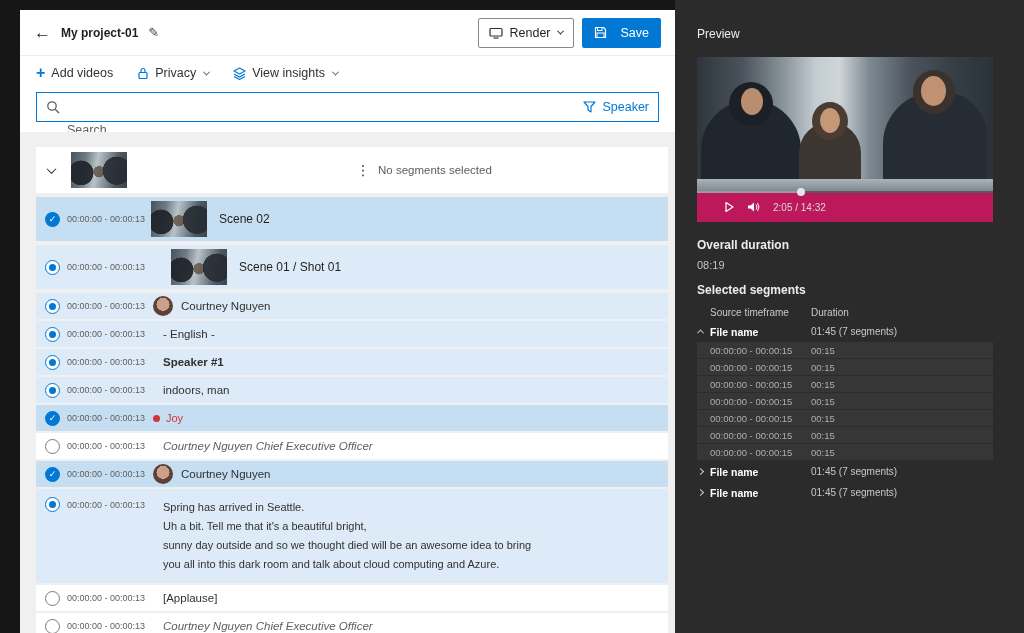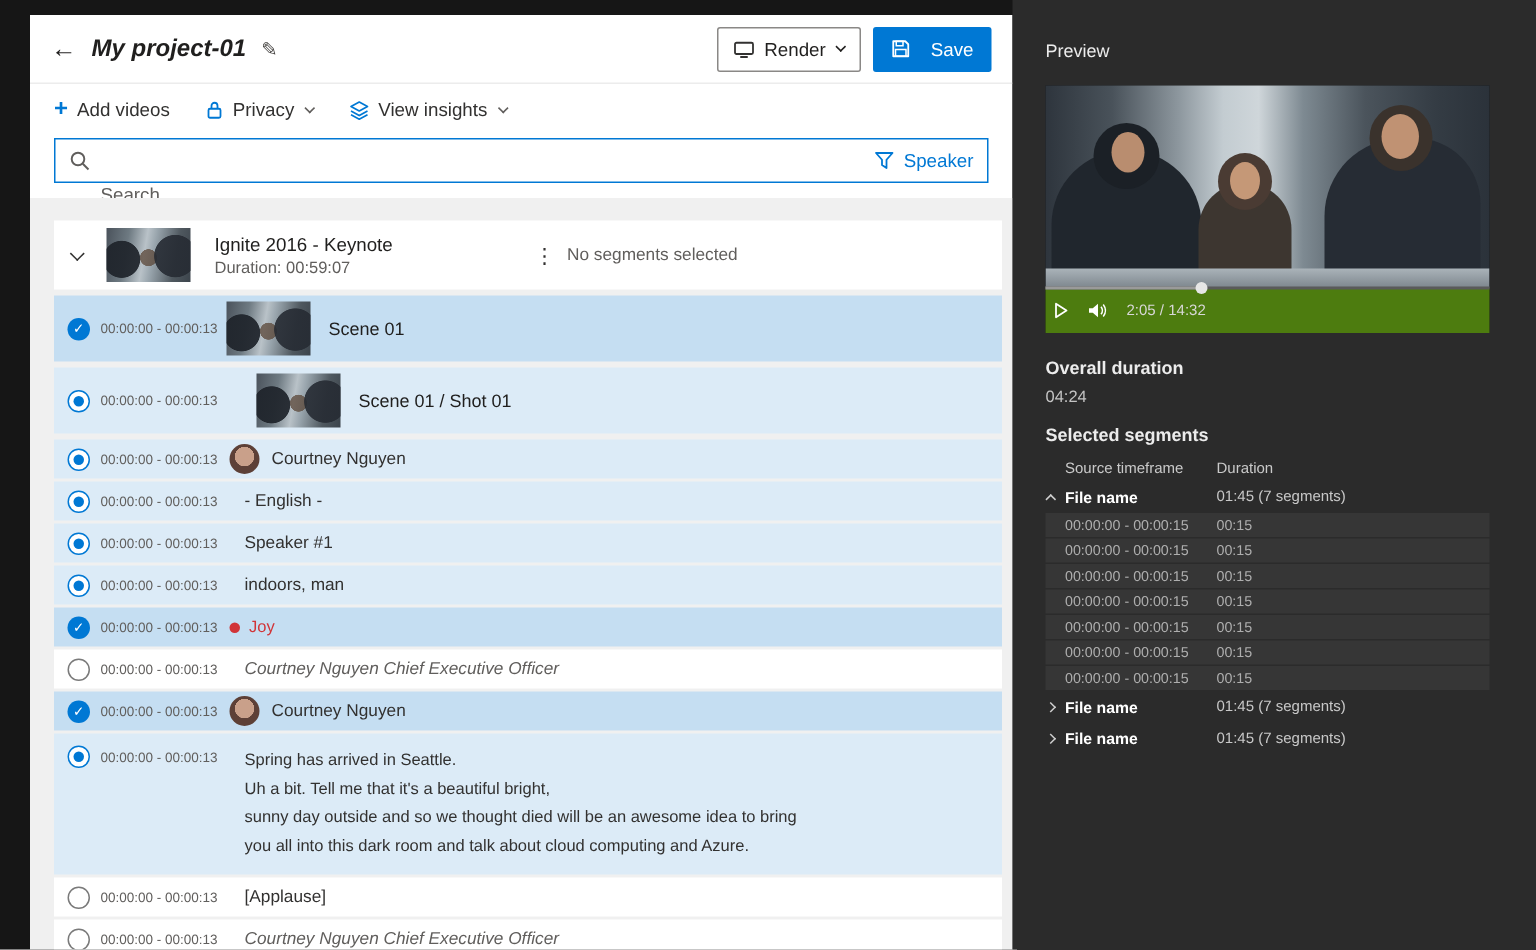--- a/index.html
+++ b/index.html
@@ -3,21 +3,21 @@
 <meta charset="utf-8">
 <style>
   * { box-sizing: border-box; margin: 0; padding: 0; }
   html,body { width:1024px; height:633px; overflow:hidden; }
   body { background:#161616; font-family:"Liberation Sans", sans-serif; position:relative; }
 
   
   .left-panel { position:absolute; left:20px; top:10px; width:655px; height:623px; background:#fff; display:flex; flex-direction:column; }
   .panel-header { height:46px; flex:0 0 auto; display:flex; align-items:center; gap:10px; padding:0 14px; border-bottom:1px solid #ececec; }
   .back { font-size:17px; color:#201f1e; cursor:pointer; }
-  .title { font-size:16px; font-weight:700; color:#201f1e;font-style:italic; }
+  .title { font-size:12px; font-weight:700; color:#201f1e; }
   .edit { font-size:13px; color:#484644; cursor:pointer; }
   .actions { margin-left:auto; display:flex; gap:8px; align-items:center; }
   .btn-render { display:flex; align-items:center; gap:7px; height:30px; padding:12px 10px; background:#fff; border:1px solid #8a8886; border-radius:2px; font-size:12.5px; color:#201f1e; font-family:inherit; cursor:pointer; }
   .btn-save { display:flex; align-items:center; gap:14px; height:30px; padding:0 12px; background:#0078d4; border:none; border-radius:2px; font-size:12.5px; color:#fff; font-family:inherit; cursor:pointer; }
 
   .chev { display:inline-block; width:5px; height:5px; border-right:1.4px solid currentColor; border-bottom:1.4px solid currentColor; }
   .chev.down { transform:rotate(45deg) translate(-1px,-1px); }
   .chev.up { transform:rotate(-135deg) translate(-1px,-1px); }
   .chev.right { transform:rotate(-45deg); }
 
@@ -60,21 +60,21 @@
       radial-gradient(circle at 18% 58%, rgba(30,35,42,.92) 0 24%, rgba(0,0,0,0) 25%),
       radial-gradient(circle at 82% 52%, rgba(38,43,51,.9) 0 28%, rgba(0,0,0,0) 29%),
       radial-gradient(circle at 50% 55%, rgba(90,70,55,.75) 0 16%, rgba(0,0,0,0) 17%),
       linear-gradient(100deg,#4a525b 0%,#6e7a82 25%,#b9c2c8 45%,#99a5ad 55%,#4f585f 80%,#3c444c 100%);
   }
   .type-scene { height:44px; margin-bottom:4px; }
   .type-shot { height:44px; margin-bottom:4px; }
   .type-shot .thumb { margin-left:20px; }
   .label { margin-left:12px; font-size:11.5px; color:#323130; }
   .type-scene .label, .type-shot .label { font-size:12px; color:#201f1e; }
-  .label.bold { font-weight:400; }
+  .label.bold { font-weight:700; }
   .label.italic { font-style:italic; color:#605e5c; }
   .label.emo { font-weight:400; font-size:11px; }
   .avatar { width:20px; height:20px; border-radius:50%; flex:0 0 auto; margin-left:2px;
     background: radial-gradient(circle at 50% 42%, #c9a08a 0 42%, #5d4037 43% 100%); }
   .avatar + .label { margin-left:8px; }
   .emo-dot { width:7px; height:7px; border-radius:50%; margin-left:2px; flex:0 0 auto; }
   .emo-dot + .label { margin-left:6px; }
   .type-transcript { align-items:flex-start; }
   .type-transcript .chk { margin-top:8px; }
   .type-transcript .time { margin-top:11px; }
@@ -90,21 +90,21 @@
   .p1 { left:4px; width:100px; height:92px; background:#20262d; border-radius:50px 50px 0 0; }
   .p1::before { content:''; position:absolute; top:-18px; left:28px; width:44px; height:44px; border-radius:50%; background:#1b2026; }
   .p1::after { content:''; position:absolute; top:-12px; left:40px; width:22px; height:27px; border-radius:50%; background:#b98d6f; }
   .p2 { left:102px; width:62px; height:70px; background:#3d3630; border-radius:31px 31px 0 0; }
   .p2::before { content:''; position:absolute; top:-20px; left:13px; width:36px; height:38px; border-radius:50%; background:#4a3b33; }
   .p2::after { content:''; position:absolute; top:-14px; left:21px; width:20px; height:25px; border-radius:50%; background:#c59877; }
   .p3 { right:6px; width:104px; height:100px; background:#262c34; border-radius:52px 44px 0 0; }
   .p3::before { content:''; position:absolute; top:-22px; left:30px; width:42px; height:44px; border-radius:50%; background:#3a322c; }
   .p3::after { content:''; position:absolute; top:-16px; left:38px; width:25px; height:30px; border-radius:50%; background:#c09273; }
   .desk { position:absolute; left:0; right:0; bottom:0; height:13px; background:linear-gradient(#aab3b9,#7d868d); }
-  .player-bar { position:absolute; left:0; right:0; bottom:0; height:30px; background:#4d7c0f; display:flex; align-items:center; gap:12px; padding:0 4px; }
+  .player-bar { position:absolute; left:0; right:0; bottom:0; height:30px; background:#be185d; display:flex; align-items:center; gap:12px; padding:0 26px; }
   .timeline { position:absolute; left:0; right:0; top:-1px; height:2px; background:#5a5a5a; cursor:pointer; }
   .timeline .played { height:100%; background:#9a9a9a; }
   .timeline .handle { position:absolute; top:-3px; width:8px; height:8px; border-radius:50%; background:#e6e6e6; transform:translateX(-50%); cursor:pointer; }
   .ptime { font-size:10px; color:#d8d8d8; }
 
   .od-label { position:absolute; left:22px; top:238px; font-size:12px; font-weight:700; color:#ececec; }
   .od-value { position:absolute; left:22px; top:259px; font-size:11px; color:#c3c3c3; }
   .ss-label { position:absolute; left:22px; top:283px; font-size:12px; font-weight:700; color:#ececec; }
 
   .seg-table { position:absolute; left:22px; top:303px; width:296px; }
@@ -178,33 +178,29 @@
           <path d="M1 1 H12 L8 5.5 V11 L5 9 V5.5 Z" fill="none" stroke="#0078d4" stroke-width="1.2" stroke-linejoin="round"></path>
         </svg>
       <span>Speaker</span>
     </div>
   </div>
 
   <div class="list-area">
     <div class="row video-header">
       <span class="chev down vh-chev"></span>
       <span class="thumb vh-thumb"></span>
-      <div class="vh-text">
-        <div class="vh-title">Ignite 2016 - Keynote</div>
-        <div class="vh-dur">Duration: 00:59:07</div>
-      </div>
       <span class="ellipsis">⋮</span>
       <span class="no-seg">No segments selected</span>
     </div>
     <div>
         <div class="row sel-strong type-scene">
           <span class="chk checked">✓</span>
           <span class="time">00:00:00 - 00:00:13</span>
           <span class="thumb"></span>
-          <span class="label">Scene 01</span>
+          <span class="label">Scene 02</span>
         </div>
         <div class="row sel-light type-shot">
           <span class="chk radio"></span>
           <span class="time">00:00:00 - 00:00:13</span>
           <span class="thumb"></span>
           <span class="label">Scene 01 / Shot 01</span>
         </div>
         <div class="row sel-light type-face">
           <span class="chk radio"></span>
           <span class="time">00:00:00 - 00:00:13</span>
@@ -286,21 +282,21 @@
       <svg width="14" height="12" viewBox="0 0 14 12">
           <path d="M1 4.5 H3.5 L7 1.5 V10.5 L3.5 7.5 H1 Z" fill="#fff"></path>
           <path d="M9 3.5 Q11 6 9 8.5" stroke="#fff" stroke-width="1" fill="none"></path>
           <path d="M10.5 2 Q13.5 6 10.5 10" stroke="#fff" stroke-width="1" fill="none"></path>
         </svg>
       <span class="ptime">2:05 / 14:32</span>
     </div>
   </div>
 
   <div class="od-label">Overall duration</div>
-  <div class="od-value">04:24</div>
+  <div class="od-value">08:19</div>
   <div class="ss-label">Selected segments</div>
 
   <div class="seg-table">
     <div class="thead">
       <span>Source timeframe</span>
       <span>Duration</span>
     </div>
     <div>
         <div class="tgroup">
           <span class="chev up"></span>

